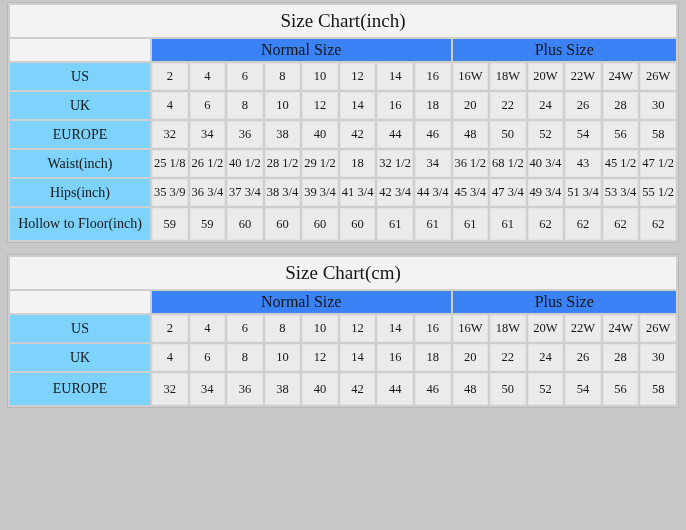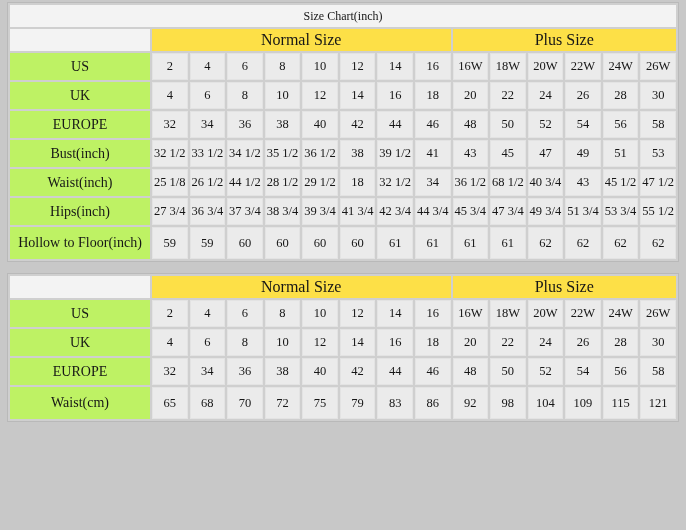--- a/index.html
+++ b/index.html
@@ -26,33 +26,33 @@
   }
   td {
     text-align: center;
     vertical-align: middle;
     padding: 0;
     white-space: nowrap;
     overflow: hidden;
   }
   td.title {
     background: #f3f3f3;
-    font-size: 12px;
-    height: 22px;
+    font-size: 19px;
+    height: 32px;
   }
   td.corner {
     background: #f3f3f3;
   }
   td.group {
-    background: #fde047;
+    background: #3b82f6;
     font-size: 16px;
     height: 22px;
   }
   td.label {
-    background: #bef264;
+    background: #7dd3fc;
     font-size: 14px;
   }
   td.cell {
     background: #ebebeb;
     font-size: 12.5px;
     border: 1px solid #e3e3e3;
   }
   tr.data-row td {
     height: 25px;
   }
@@ -136,56 +136,39 @@
           <td class="cell">44</td>
           <td class="cell">46</td>
           <td class="cell">48</td>
           <td class="cell">50</td>
           <td class="cell">52</td>
           <td class="cell">54</td>
           <td class="cell">56</td>
           <td class="cell">58</td>
         </tr>
         <tr class="data-row">
-          <td class="label">Bust(inch)</td>
-          <td class="cell">32 1/2</td>
-          <td class="cell">33 1/2</td>
-          <td class="cell">34 1/2</td>
-          <td class="cell">35 1/2</td>
-          <td class="cell">36 1/2</td>
-          <td class="cell">38</td>
-          <td class="cell">39 1/2</td>
-          <td class="cell">41</td>
-          <td class="cell">43</td>
-          <td class="cell">45</td>
-          <td class="cell">47</td>
-          <td class="cell">49</td>
-          <td class="cell">51</td>
-          <td class="cell">53</td>
-        </tr>
-        <tr class="data-row">
           <td class="label">Waist(inch)</td>
           <td class="cell">25 1/8</td>
           <td class="cell">26 1/2</td>
-          <td class="cell">44 1/2</td>
+          <td class="cell">40 1/2</td>
           <td class="cell">28 1/2</td>
           <td class="cell">29 1/2</td>
           <td class="cell">18</td>
           <td class="cell">32 1/2</td>
           <td class="cell">34</td>
           <td class="cell">36 1/2</td>
           <td class="cell">68 1/2</td>
           <td class="cell">40 3/4</td>
           <td class="cell">43</td>
           <td class="cell">45 1/2</td>
           <td class="cell">47 1/2</td>
         </tr>
         <tr class="data-row">
           <td class="label">Hips(inch)</td>
-          <td class="cell">27 3/4</td>
+          <td class="cell">35 3/9</td>
           <td class="cell">36 3/4</td>
           <td class="cell">37 3/4</td>
           <td class="cell">38 3/4</td>
           <td class="cell">39 3/4</td>
           <td class="cell">41 3/4</td>
           <td class="cell">42 3/4</td>
           <td class="cell">44 3/4</td>
           <td class="cell">45 3/4</td>
           <td class="cell">47 3/4</td>
           <td class="cell">49 3/4</td>
@@ -224,20 +207,23 @@
         <col>
         <col>
         <col>
         <col>
         <col>
         <col>
         <col>
         <col>
       </colgroup>
     <tbody>
+        <tr>
+          <td colspan="15" class="title">Size Chart(cm)</td>
+        </tr>
         <tr>
           <td colspan="1" class="corner"></td>
           <td colspan="8" class="group">Normal Size</td>
           <td colspan="6" class="group">Plus Size</td>
         </tr>
         <tr class="data-row">
           <td class="label">US</td>
           <td class="cell">2</td>
           <td class="cell">4</td>
           <td class="cell">6</td>
@@ -280,32 +266,15 @@
           <td class="cell">42</td>
           <td class="cell">44</td>
           <td class="cell">46</td>
           <td class="cell">48</td>
           <td class="cell">50</td>
           <td class="cell">52</td>
           <td class="cell">54</td>
           <td class="cell">56</td>
           <td class="cell">58</td>
         </tr>
-        <tr class="data-row">
-          <td class="label">Waist(cm)</td>
-          <td class="cell">65</td>
-          <td class="cell">68</td>
-          <td class="cell">70</td>
-          <td class="cell">72</td>
-          <td class="cell">75</td>
-          <td class="cell">79</td>
-          <td class="cell">83</td>
-          <td class="cell">86</td>
-          <td class="cell">92</td>
-          <td class="cell">98</td>
-          <td class="cell">104</td>
-          <td class="cell">109</td>
-          <td class="cell">115</td>
-          <td class="cell">121</td>
-        </tr>
       </tbody>
   </table>
 </div>
 
 </body></html>

